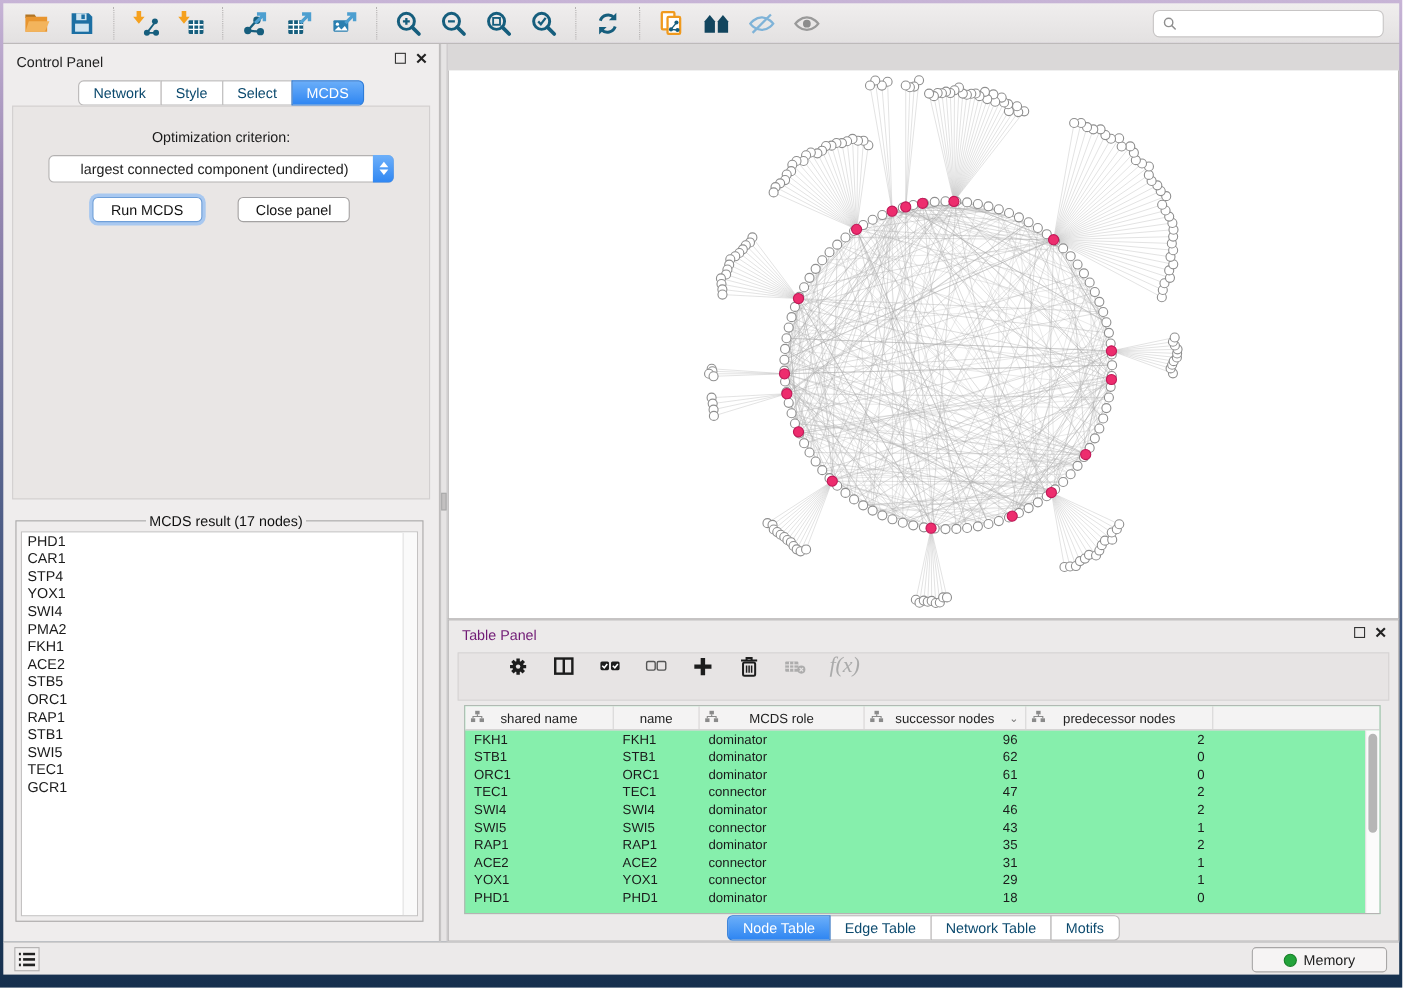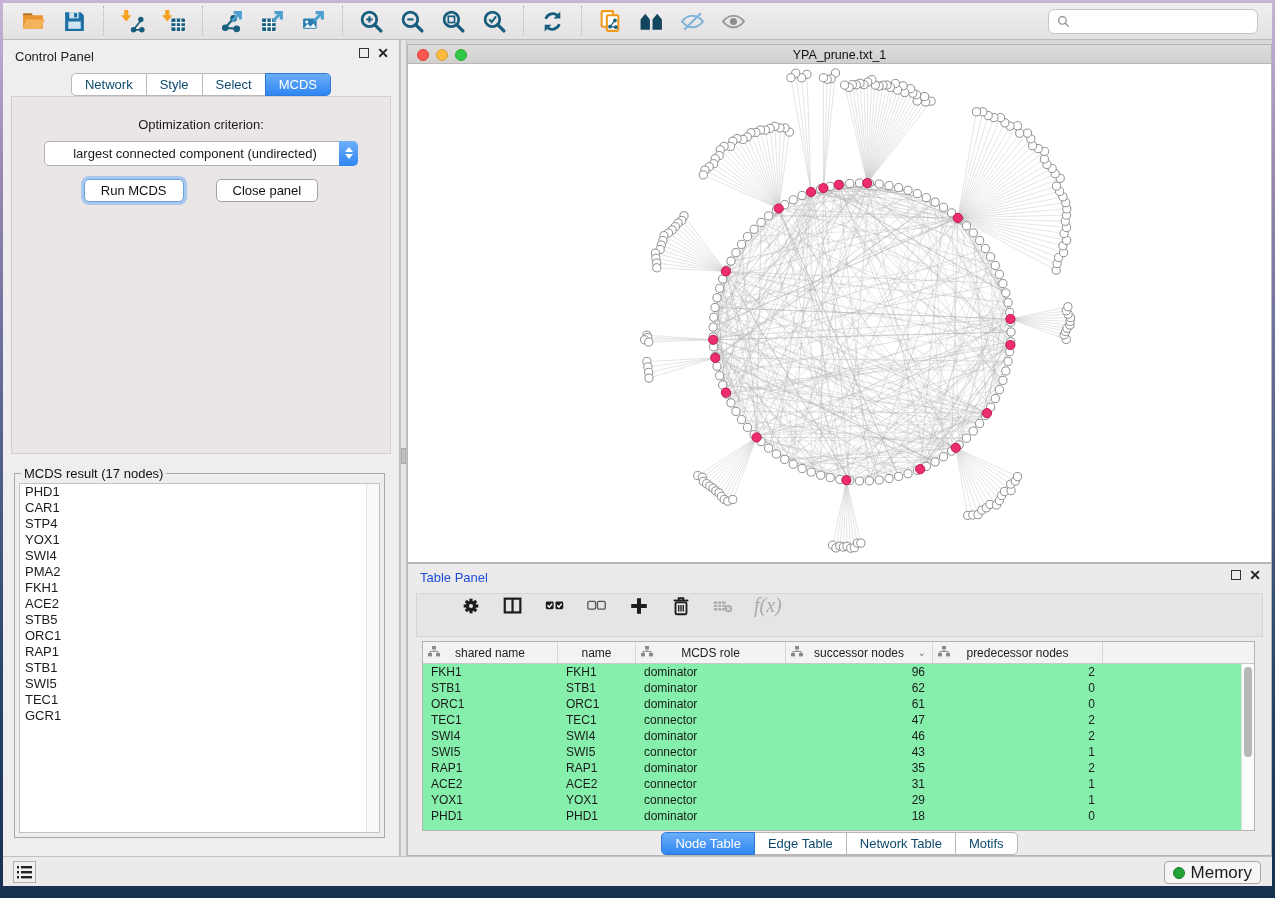--- a/index.html
+++ b/index.html
@@ -45,21 +45,21 @@
              background:linear-gradient(180deg,#6db0fa,#2f86f2); display:flex; flex-direction:column;
              align-items:center; justify-content:center; gap:2px; }
   .stepper i { width:0; height:0; border-left:4px solid transparent; border-right:4px solid transparent; }
   .stepper .up { border-bottom:5px solid #fff; }
   .stepper .dn { border-top:5px solid #fff; }
   .btn-row { display:flex; justify-content:center; gap:32px; margin-top:13px; }
   .mac-btn { background:#fff; border:1px solid #a4a2a2; border-radius:5px; padding:3px 16px; font-size:13px; color:#111; }
   .mac-btn.focused { box-shadow:0 0 0 3px #a8c8f0; border-color:#6f9fd8; }
   fieldset.mcds-result { position:absolute; left:11px; right:14px; top:426px; height:372px;
                          border:1px solid #a9a7a7; background:#efeded; padding:0; }
-  fieldset.mcds-result legend { font-size:13px; margin-left:6px; padding:0 3px; color:#111; }
+  fieldset.mcds-result legend { font-size:13px; margin-left:6px; padding:0 3px; color:#111;text-align:center; }
   .result-list { position:absolute; left:4px; right:4px; top:2px; bottom:4px; background:#fff;
                  border:1px solid #c4c2c2; overflow:hidden; }
   .result-scroll { position:absolute; right:0; top:0; bottom:0; width:13px; background:#fafafa; border-left:1px solid #e2e2e2; }
   .result-item { font-size:13px; line-height:16px; padding-left:5px; }
 
   
   .v-splitter { position:absolute; left:400px; top:40px; width:7px; height:816px; background:#e6e4e4;
                 border-left:1px solid #c6c4c4; border-right:1px solid #c6c4c4; }
   .v-grip { position:absolute; left:0px; top:408px; width:5px; height:16px; background:#c2c0c0; border:1px solid #aaa; }
 
@@ -73,21 +73,21 @@
   .light.red { background:#fc5753; border:1px solid #df3e38; }
   .light.yellow { background:#fdbc40; border:1px solid #de9f34; }
   .light.green { background:#33c748; border:1px solid #27aa35; }
   .net-canvas { position:absolute; left:407px; top:64px; width:865px; height:499px; background:#fff;
                 border:1px solid #b8b6b6; border-top:none; }
   .net-canvas svg { position:absolute; left:0; top:0; }
 
   
   .table-panel { position:absolute; left:407px; top:563px; width:865px; height:293px;
                  background:#eceaea; border:1px solid #b8b6b6; }
-  .tp-title { position:absolute; left:12px; top:6px; font-size:13px; color:#1d4ed8; }
+  .tp-title { position:absolute; left:12px; top:6px; font-size:13px; color:#701a75; }
   .tp-toolbar { position:absolute; left:8px; right:8px; top:29px; height:44px; background:#e7e4e4;
                 border:1px solid #d6d3d3; display:flex; align-items:flex-start; padding-left:33px; }
   .tp-icon { width:24px; height:24px; margin:0 9px; display:inline-flex; align-items:center; justify-content:center; }
   .tp-icon svg { width:22px; height:22px; }
   .fx-label { font-family:"Liberation Serif", serif; font-style:italic; font-size:20px; color:#aaa; margin-left:10px; }
   .tp-table { position:absolute; left:14px; right:16px; top:77px; height:190px; background:#86efac; border:1px solid #b5b3b3; }
   .tbl-header { display:flex; height:22px; background:#f4f3f3; border-bottom:1px solid #c9c7c7; }
   .tbl-header .hcell { display:flex; align-items:center; justify-content:center; gap:5px;
                        border-right:1px solid #d8d6d6; font-size:12px; color:#222; position:relative; }
   .hcell .tree-ico { position:absolute; left:5px; top:4px; }
@@ -99,21 +99,21 @@
   .tbl-vscroll { position:absolute; right:0; top:22px; bottom:0; width:13px; background:#fbfbfb; border-left:1px solid #e0e0e0; }
   .tbl-thumb { position:absolute; left:2px; right:2px; top:3px; height:90px; background:#b6b6b6; border-radius:5px; }
   .tp-tabs { position:absolute; left:0; right:0; top:268px; text-align:center; }
 
   
   .status-bar { position:absolute; left:3px; top:856px; width:1269px; height:30px; background:#eceaea;
                 border-top:1px solid #c2c0c0; }
   .list-btn { position:absolute; left:10px; top:4px; width:23px; height:22px; background:#f2f0f0;
               border:1px solid #b0aeae; display:flex; align-items:center; justify-content:center; }
   .memory-btn { position:absolute; right:11px; top:4px; height:23px; background:#f6f4f4; border:1px solid #a8a6a6;
-                border-radius:4px; display:flex; align-items:center; gap:6px; padding:0 8px; font-size:17px; }
+                border-radius:4px; display:flex; align-items:center; gap:6px; padding:0 28px; font-size:13px; }
   .mem-dot { width:12px; height:12px; border-radius:50%; background:#23a33a; border:1px solid #188028; }
 </style>
 </head>
 <body>
 
 <div class="stage">
 
   <div class="toolbar">
     <span id="toolbar-icons" style="display:flex;align-items:center;">
         <span class="tb-icon">
@@ -331,28 +331,20 @@
       </div>
     </fieldset>
   </div>
 
   <div class="v-splitter">
       <span class="v-grip"></span>
     </div>
 
   <div class="mdi"></div>
 
-  <div class="net-title">
-    <span class="lights">
-      <span class="light red"></span>
-      <span class="light yellow"></span>
-      <span class="light green"></span>
-    </span>
-    <span class="title-text">YPA_prune.txt_1</span>
-  </div>
   <div class="net-canvas">
     <svg id="net-svg" width="863" height="497" viewBox="0 0 863 497">
         <line x1="333.5" y1="355.6" x2="314.7" y2="215.0" stroke="#c6c6c6" stroke-opacity="0.5" stroke-width="0.7"></line>
         <line x1="535.5" y1="392.7" x2="376.7" y2="395.4" stroke="#c6c6c6" stroke-opacity="0.5" stroke-width="0.7"></line>
         <line x1="527.1" y1="138.1" x2="307.0" y2="292.5" stroke="#c6c6c6" stroke-opacity="0.5" stroke-width="0.7"></line>
         <line x1="441.7" y1="119.5" x2="346.1" y2="370.7" stroke="#c6c6c6" stroke-opacity="0.5" stroke-width="0.7"></line>
         <line x1="551.2" y1="380.9" x2="309.0" y2="233.8" stroke="#c6c6c6" stroke-opacity="0.5" stroke-width="0.7"></line>
         <line x1="461.4" y1="119.2" x2="558.5" y2="374.2" stroke="#c6c6c6" stroke-opacity="0.5" stroke-width="0.7"></line>
         <line x1="441.7" y1="416.5" x2="403.3" y2="127.9" stroke="#c6c6c6" stroke-opacity="0.5" stroke-width="0.7"></line>
         <line x1="509.3" y1="129.6" x2="305.1" y2="263.1" stroke="#c6c6c6" stroke-opacity="0.5" stroke-width="0.7"></line>

